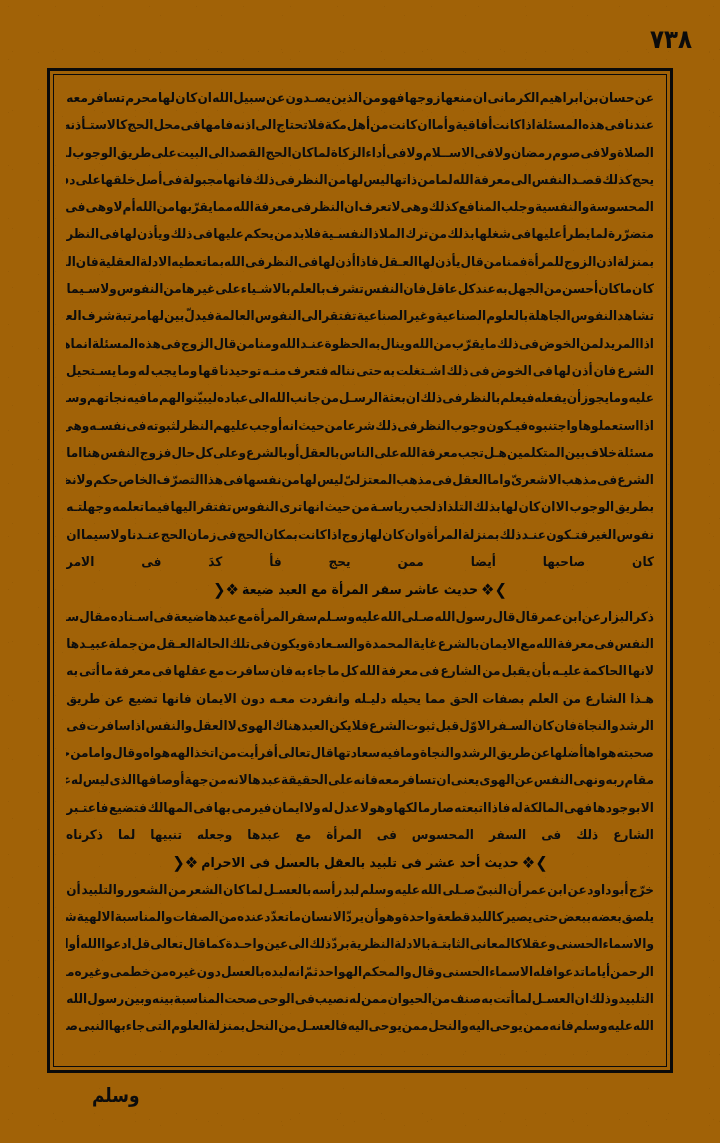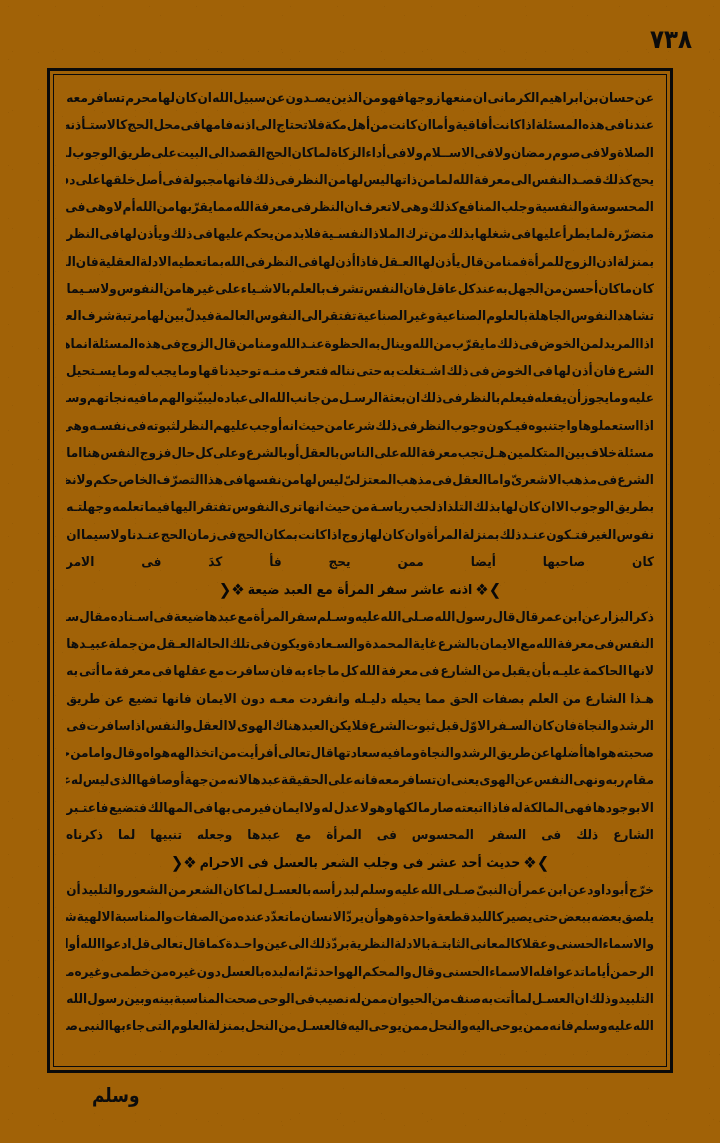--- a/index.html
+++ b/index.html
@@ -591,21 +591,21 @@
           <span>صاحبها</span>
           <span>أيضا</span>
           <span>ممن</span>
           <span>يحج</span>
           <span>فأ</span>
           <span>كدَ</span>
           <span>فى</span>
           <span>الامر</span>
         </span>
       </div>
-      <div class="heading"><span class="orn">❯❖</span><span>اذنه عاشر سفر المرأة مع العبد ضيعة</span><span class="orn">❖❮</span></div>
+      <div class="heading"><span class="orn">❯❖</span><span>حديث عاشر سفر المرأة مع العبد ضيعة</span><span class="orn">❖❮</span></div>
       <div class="line">
         <span class="j">
           <span>ذكر</span>
           <span>البزار</span>
           <span>عن</span>
           <span>ابن</span>
           <span>عمر</span>
           <span>قال</span>
           <span>قال</span>
           <span>رسول</span>
@@ -807,21 +807,21 @@
           <span>فى</span>
           <span>المرأة</span>
           <span>مع</span>
           <span>عبدها</span>
           <span>وجعله</span>
           <span>تنبيها</span>
           <span>لما</span>
           <span>ذكرناه</span>
         </span>
       </div>
-      <div class="heading"><span class="orn">❯❖</span><span>حديث أحد عشر فى وجلب الشعر بالعسل فى الاحرام</span><span class="orn">❖❮</span></div>
+      <div class="heading"><span class="orn">❯❖</span><span>حديث أحد عشر فى تلبيد بالعقل بالعسل فى الاحرام</span><span class="orn">❖❮</span></div>
       <div class="line">
         <span class="j">
           <span>خرّج</span>
           <span>أبو</span>
           <span>داود</span>
           <span>عن</span>
           <span>ابن</span>
           <span>عمر</span>
           <span>أن</span>
           <span>النبىّ</span>

